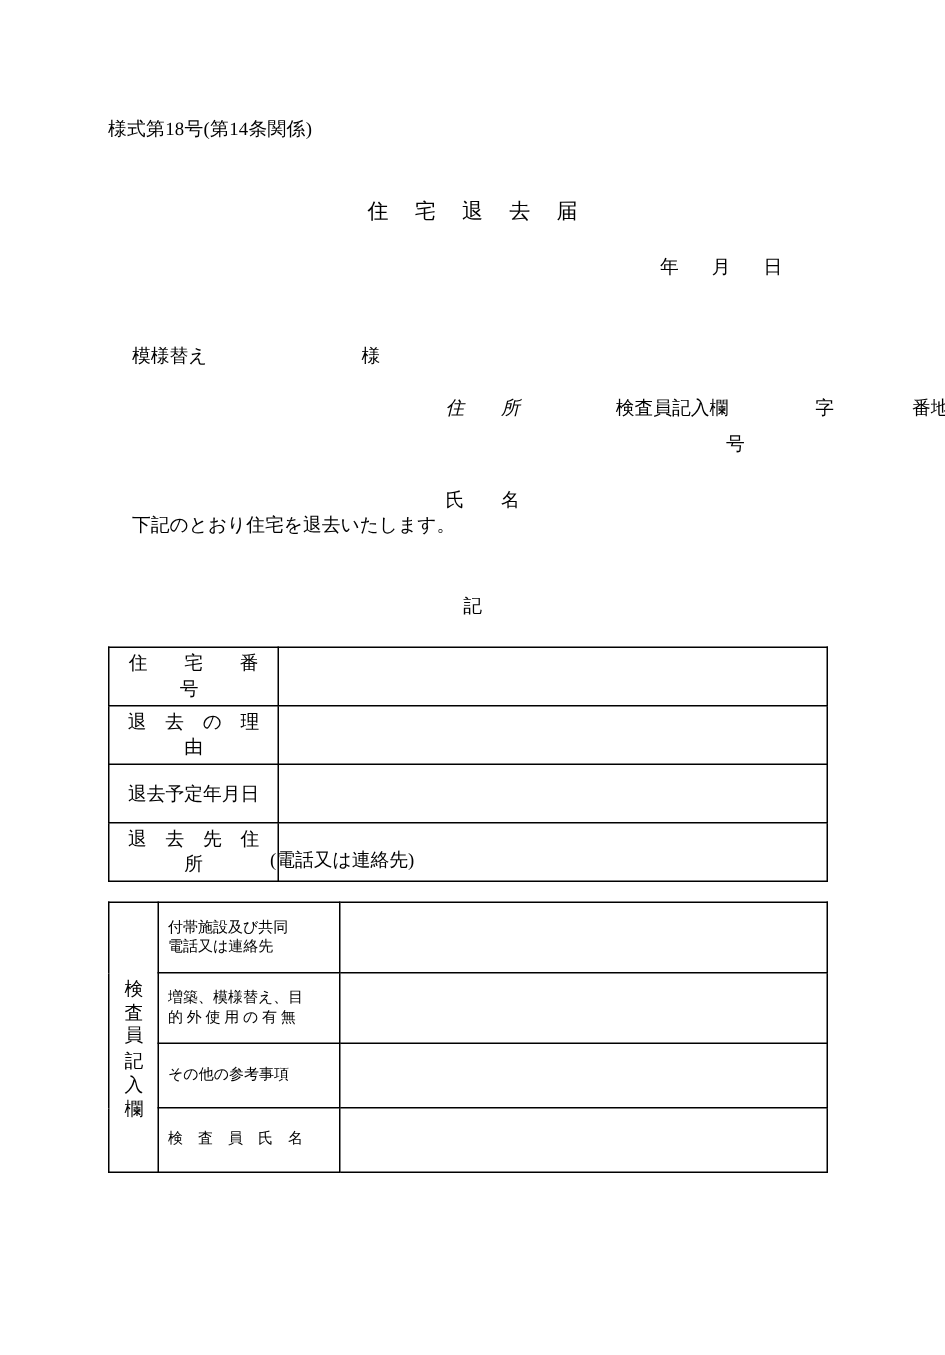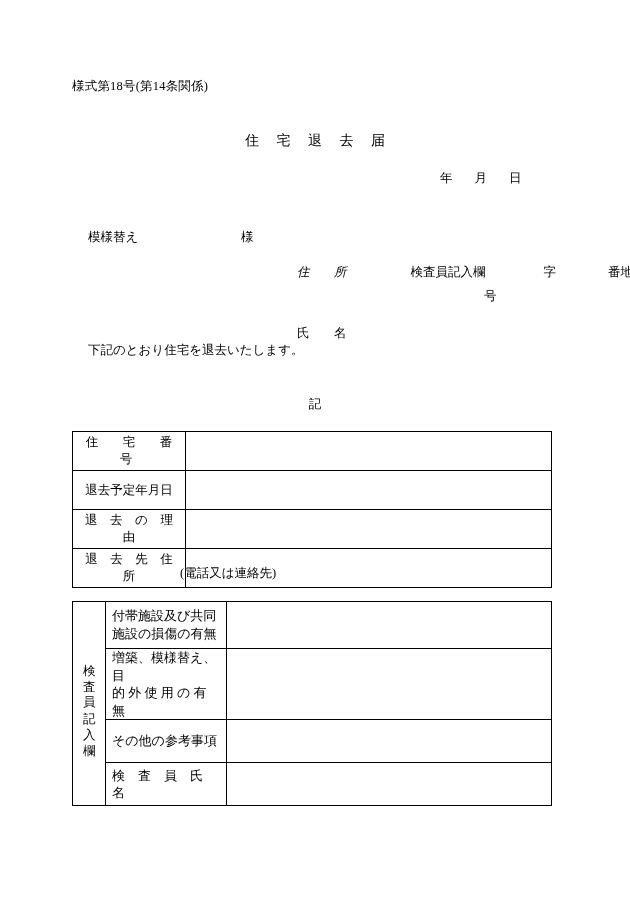--- a/index.html
+++ b/index.html
@@ -177,21 +177,21 @@
   }
   .table-inspector td.side {
     width: 32px;
     text-align: center;
     padding: 0;
   }
   .table-inspector td.sub {
     width: 108px;
     padding: 0 6px;
     line-height: 1.35;
-    font-size: 13px;
+    font-size: 10px;
   }
   .table-inspector td.blank {
     padding: 0;
   }
   .side-vert {
     writing-mode: vertical-rl;
     text-orientation: upright;
     letter-spacing: 16px;
     display: inline-block;
     line-height: 1;
@@ -228,46 +228,46 @@
 
   <div class="ki-mark">記</div>
 
   <table class="table-main">
     <tbody>
       <tr>
         <td class="label lbl-spread-1">住　宅　番　号</td>
         <td class="value"></td>
       </tr>
       <tr>
+        <td class="label lbl-tight">退　去　の　理　由</td>
+        <td class="value"></td>
+      </tr>
+      <tr>
         <td class="label lbl-tight">退去予定年月日</td>
-        <td class="value"></td>
-      </tr>
-      <tr>
-        <td class="label lbl-tight">退　去　の　理　由</td>
         <td class="value"></td>
       </tr>
       <tr>
         <td class="label lbl-tight">退　去　先　住　所</td>
         <td class="value"></td>
       </tr>
     </tbody>
   </table>
 
   <div class="phone-note">(電話又は連絡先)</div>
 
 
   <table class="table-inspector">
     <tbody>
       <tr>
         <td class="side" rowspan="4">
           <span class="side-vert">検査員記入欄</span>
         </td>
         <td class="sub" style="height:46px;">
           <div>付帯施設及び共同</div>
-          <div>施設の損傷の有無</div>
+          <div>電話又は連絡先</div>
         </td>
         <td class="blank"></td>
       </tr>
       <tr>
         <td class="sub" style="height:46px;">
           <div>増築、模様替え、目</div>
           <div>的 外 使 用 の 有 無</div>
         </td>
         <td class="blank"></td>
       </tr>

